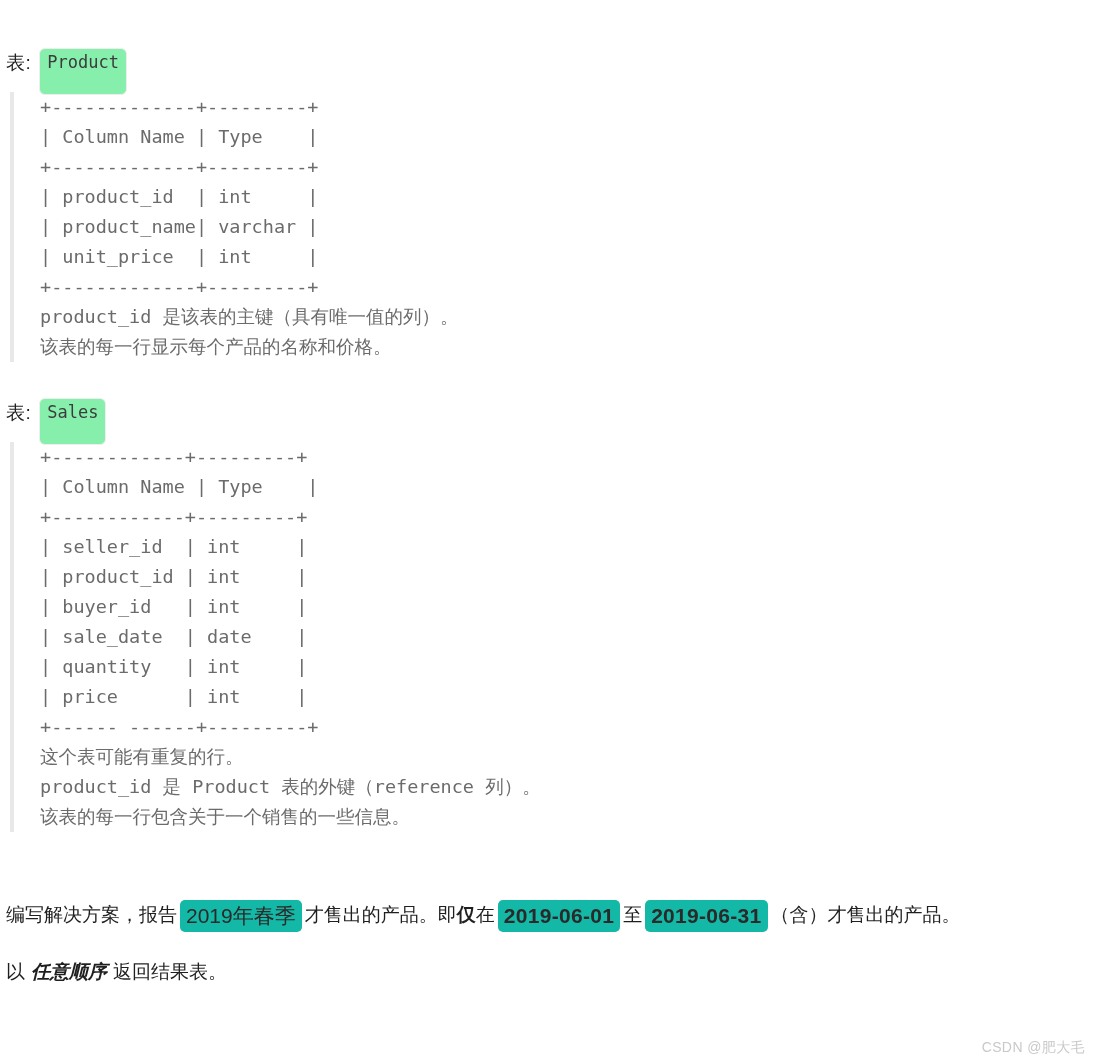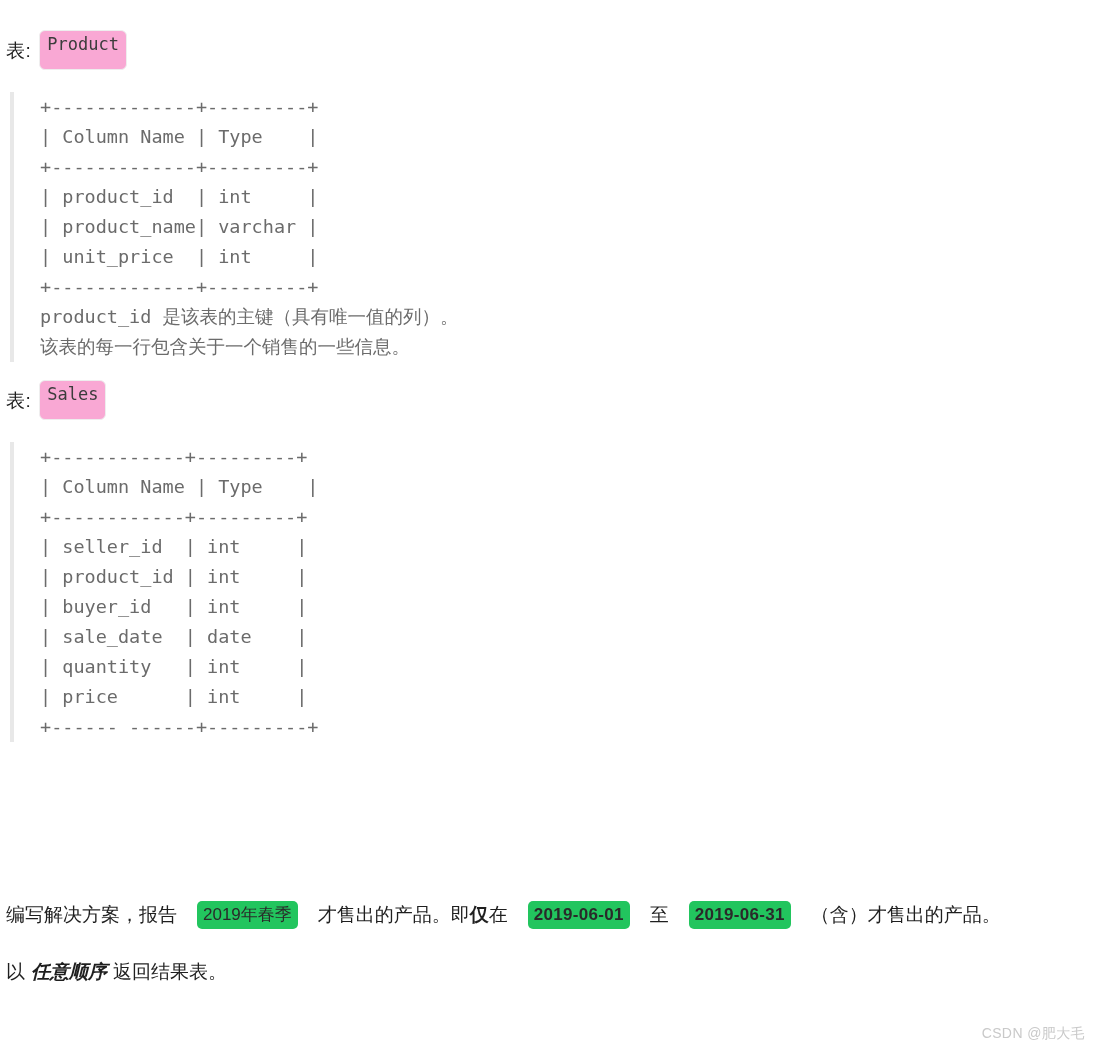--- a/index.html
+++ b/index.html
@@ -38,28 +38,29 @@
     font-family: "Liberation Sans", "DejaVu Sans", sans-serif;
     letter-spacing: 0.5px;
   }
 
   code, .code-badge, .mono {
     font-family: "DejaVu Sans Mono", "Liberation Mono", monospace;
   }
 
   .code-badge {
     display: inline-block;
-    background: #f9a8d4;
+    background: #86efac;
     border: 1px solid #eeeeee;
     border-radius: 6px;
     color: #3c3c3c;
     font-size: 17px;
     line-height: 1;
-    padding: 5px 7px 16px 7px;
+    padding: 5px 7px 23px 7px;
     white-space: pre;
+    margin-top: 18px;
   }
 
   
   .quote-block {
     border-left: 4px solid #e8e8e8;
     padding: 0 0 0 26px;
     margin: 14px 0 0 6px;
   }
   .quote-block pre {
     margin: 0;
@@ -78,47 +79,46 @@
     white-space: pre;
   }
 
   
   .prose {
     font-size: 19px;
     line-height: 30px;
     color: #1f1f1f;
     padding-left: 2px;
     display: flex;
-    align-items: center;
     flex-wrap: wrap;
     gap: 0;
   }
   .prose .t { white-space: pre; }
   .prose b { font-weight: bold; }
 
   .badge-inline {
     display: inline-block;
-    background: #22c55e;
+    background: #14b8a6;
     border-radius: 5px;
     color: #2a2a2a;
-    font-size: 17px;
+    font-size: 21px;
     line-height: 1;
     padding: 5px 6px 6px 6px;
     white-space: pre;
-    margin: 0 20px;
+    margin: 0 3px;
   }
   .badge-inline.bold {
     font-weight: bold;
     letter-spacing: 0.3px;
   }
 
   .watermark {
     position: absolute;
     right: 14px;
-    bottom: 14px;
+    bottom: 0;
     font-size: 14px;
     color: #c9c9c9;
     letter-spacing: 0.4px;
     user-select: none;
   }
 
   
   #sec-product-caption { position: absolute; left: 4px; top: 30px; }
   #sec-product-quote   { position: absolute; left: 4px; top: 78px; }
   #sec-sales-caption   { position: absolute; left: 4px; top: 380px; }
@@ -139,39 +139,42 @@
 
   <div id="sec-product-quote" class="quote-block">
     <pre>+-------------+---------+
 | Column Name | Type    |
 +-------------+---------+
 | product_id  | int     |
 | product_name| varchar |
 | unit_price  | int     |
 +-------------+---------+</pre>
     <div class="note">product_id 是该表的主键（具有唯一值的列）。
-该表的每一行包含关于一个销售的一些信息。</div>
+该表的每一行显示每个产品的名称和价格。</div>
   </div>
 
   <div id="sec-sales-caption" class="table-caption">
     <span class="cap-label">表:</span>
     <span class="code-badge">Sales</span>
   </div>
 
   <div id="sec-sales-quote" class="quote-block">
     <pre>+------------+---------+
 | Column Name | Type    |
 +------------+---------+
 | seller_id  | int     |
 | product_id | int     |
 | buyer_id   | int     |
 | sale_date  | date    |
 | quantity   | int     |
 | price      | int     |
 +------ ------+---------+</pre>
+    <div class="note">这个表可能有重复的行。
+product_id 是 Product 表的外键（reference 列）。
+该表的每一行包含关于一个销售的一些信息。</div>
   </div>
 
   <div id="sec-q1" class="prose">
     <span class="t">编写解决方案，报告</span>
     <span class="badge-inline">2019年春季</span>
     <span class="t">才售出的产品。即</span>
     <b class="t">仅</b>
     <span class="t">在</span>
     <span class="badge-inline bold">2019-06-01</span>
     <span class="t">至</span>

